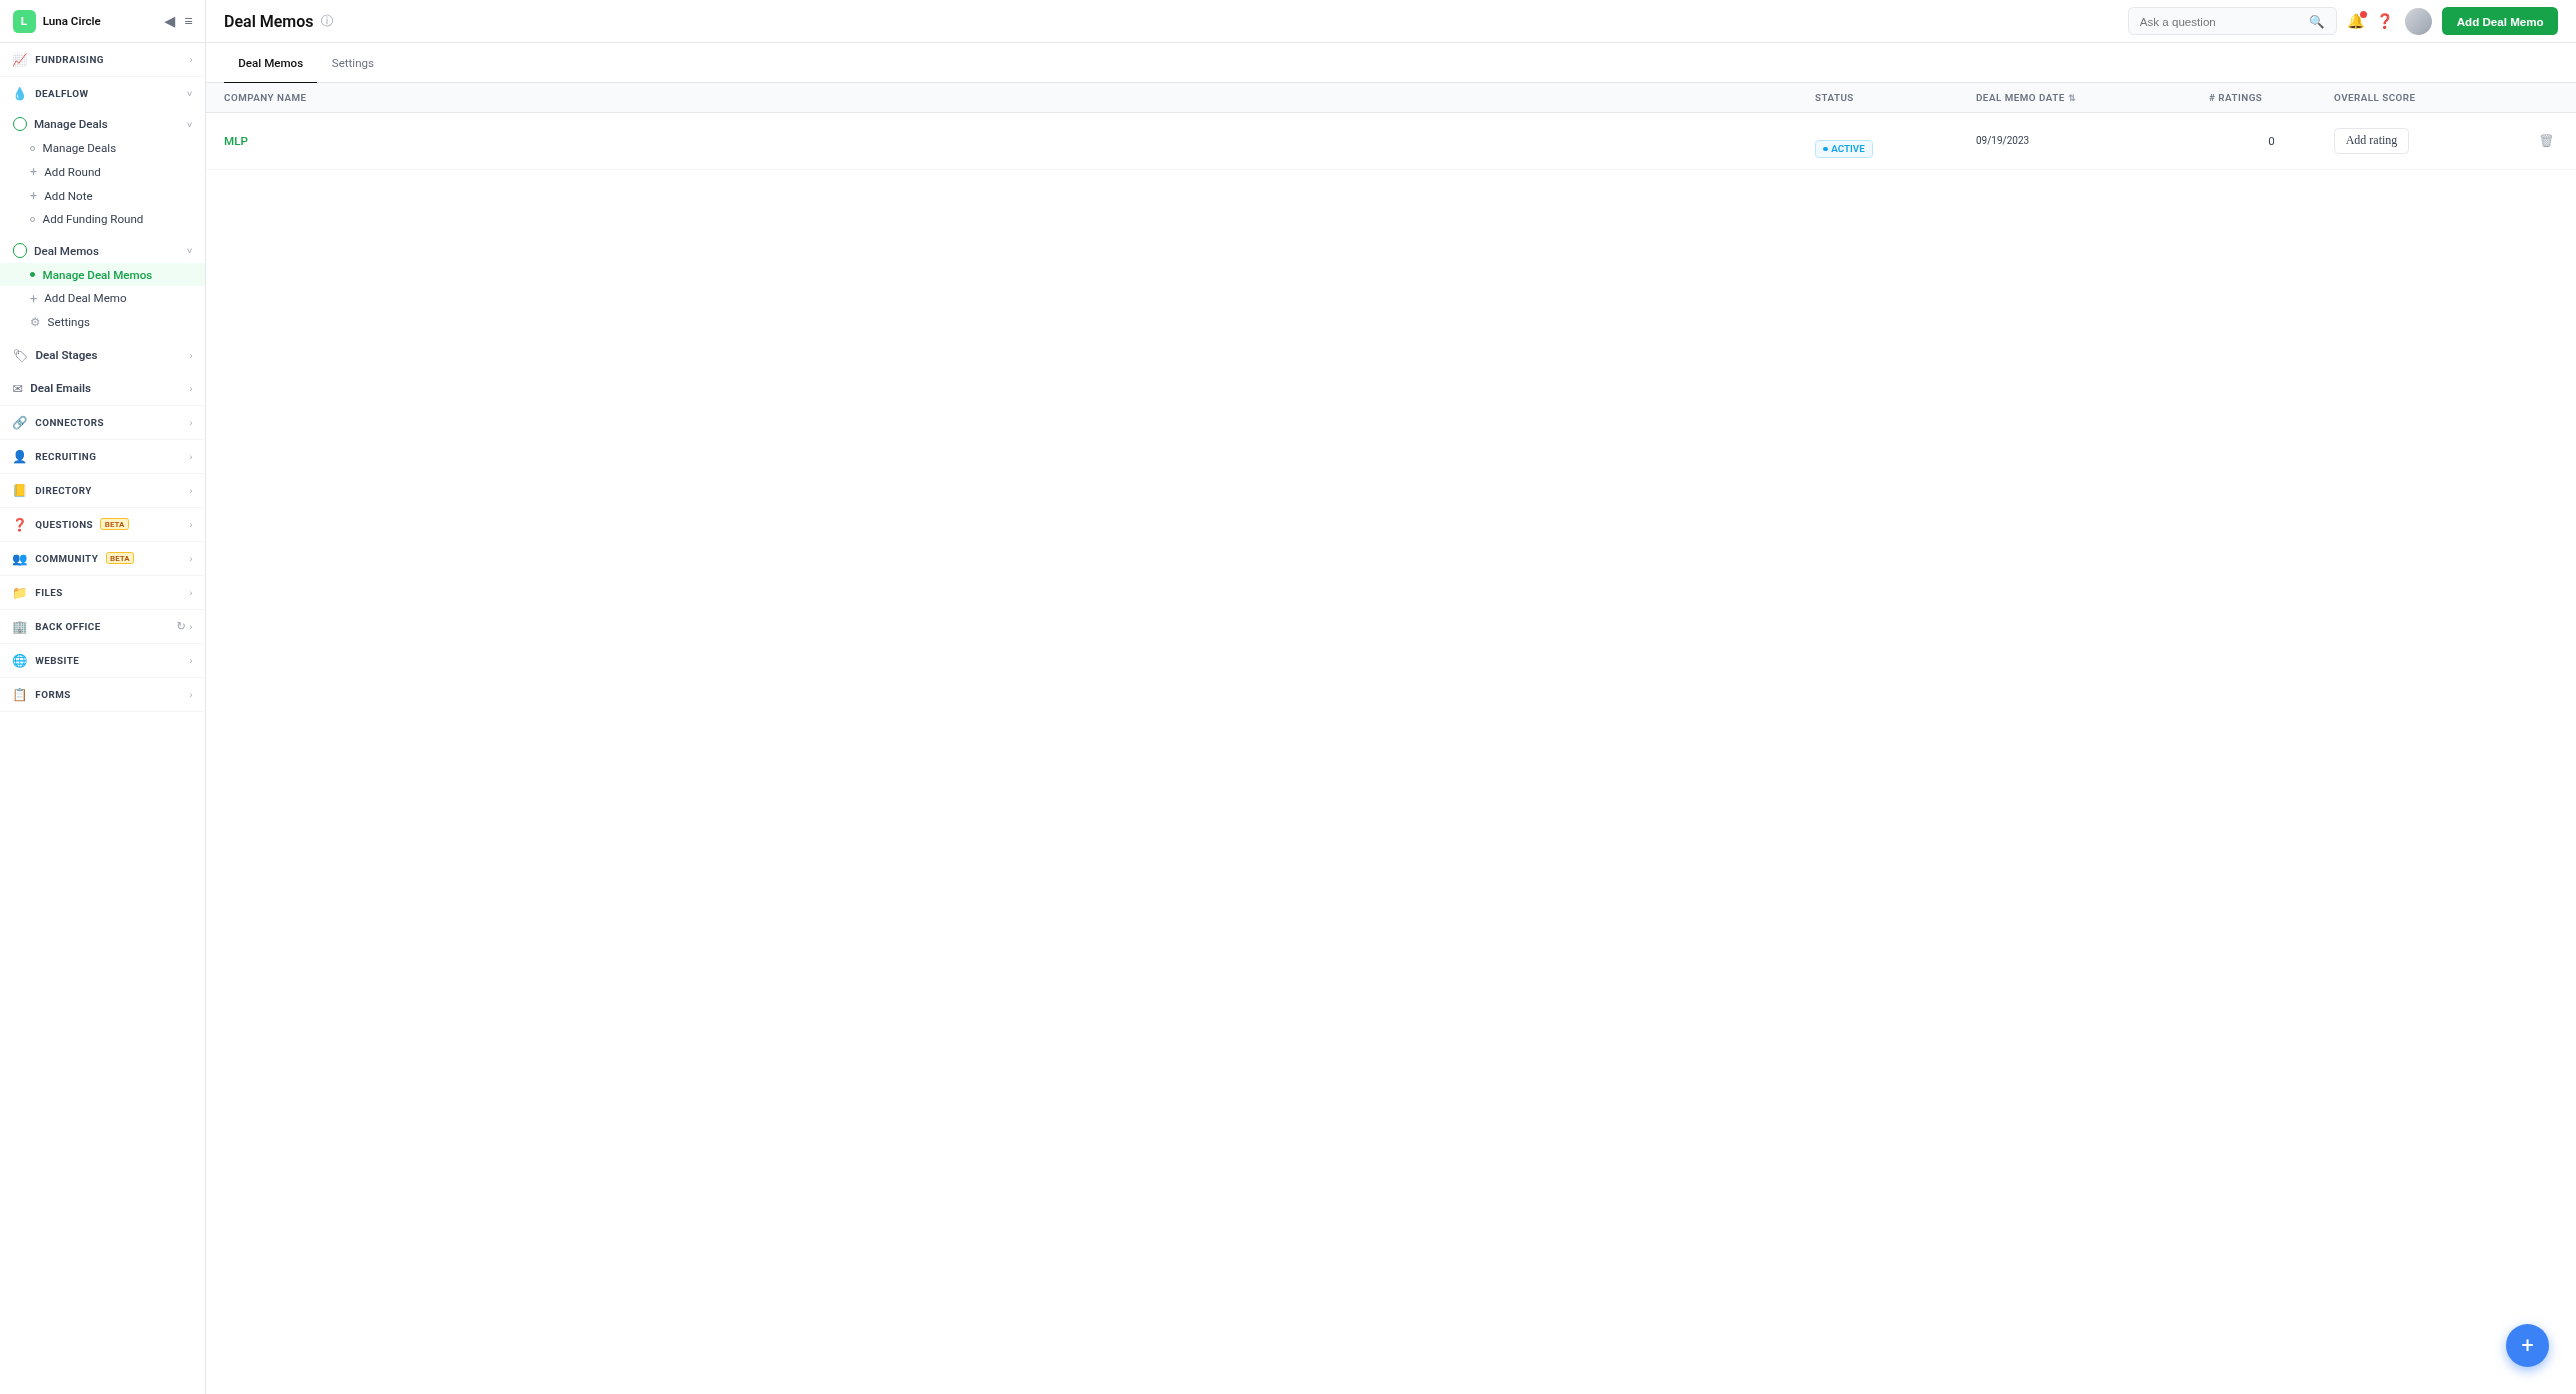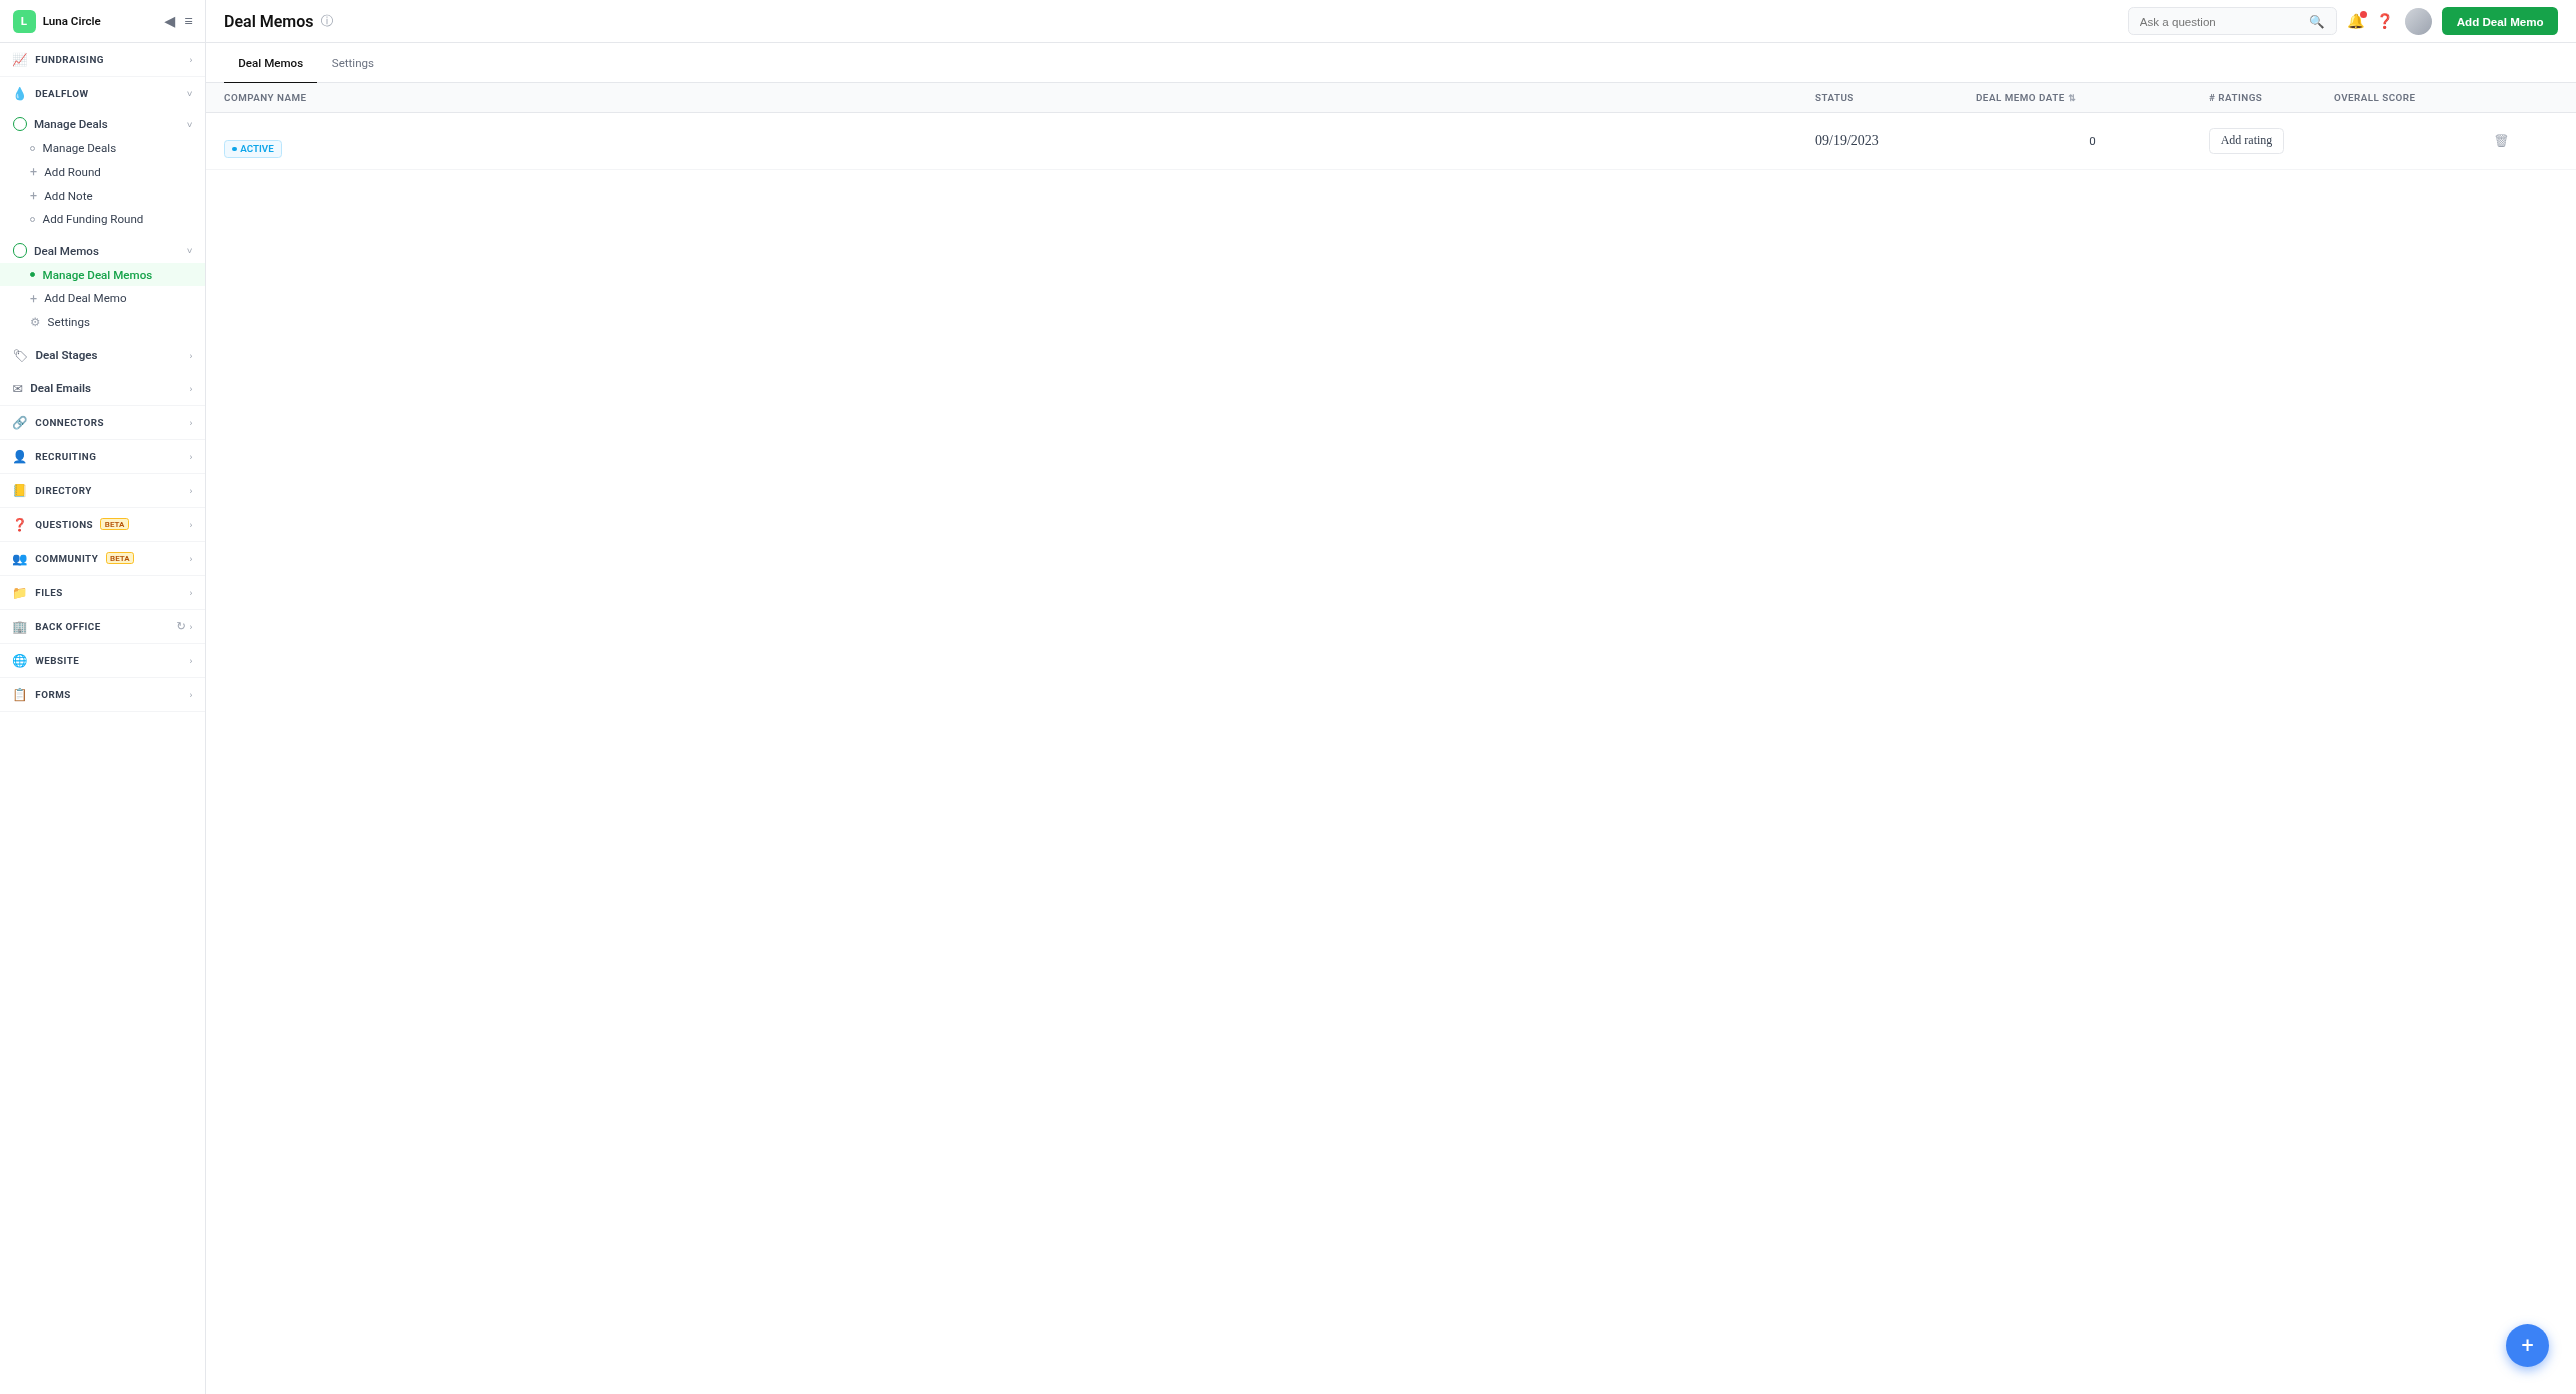--- a/index.html
+++ b/index.html
@@ -381,23 +381,22 @@
     }
 
     .status-dot {
       width: 4.5px;
       height: 4.5px;
       border-radius: 50%;
       background: #0ea5e9;
     }
 
     .date-cell {
-      font-size: 14px;
+      font-size: 10px;
       color: #374151;
-      font-family: Liberation Serif, serif;
     }
 
     .ratings-cell {
       font-size: 11.6px;
       color: #374151;
       text-align: center;
     }
 
     .add-rating-btn {
       background: #fff;
@@ -717,20 +716,23 @@
             <span># RATINGS</span>
           </div>
           <div class="table-col-header">
             <span>OVERALL SCORE</span>
           </div>
           <div class="table-col-header"></div>
         </div>
 
         <div class="table-data-row">
           <div>
+            <a class="company-name-link">MLP</a>
+          </div>
+          <div>
             <span class="status-badge active">
               <span class="status-dot"></span>
               <span>ACTIVE</span>
             </span>
           </div>
           <div class="date-cell">09/19/2023</div>
           <div class="ratings-cell">0</div>
           <div>
             <button class="add-rating-btn">Add rating</button>
           </div>

